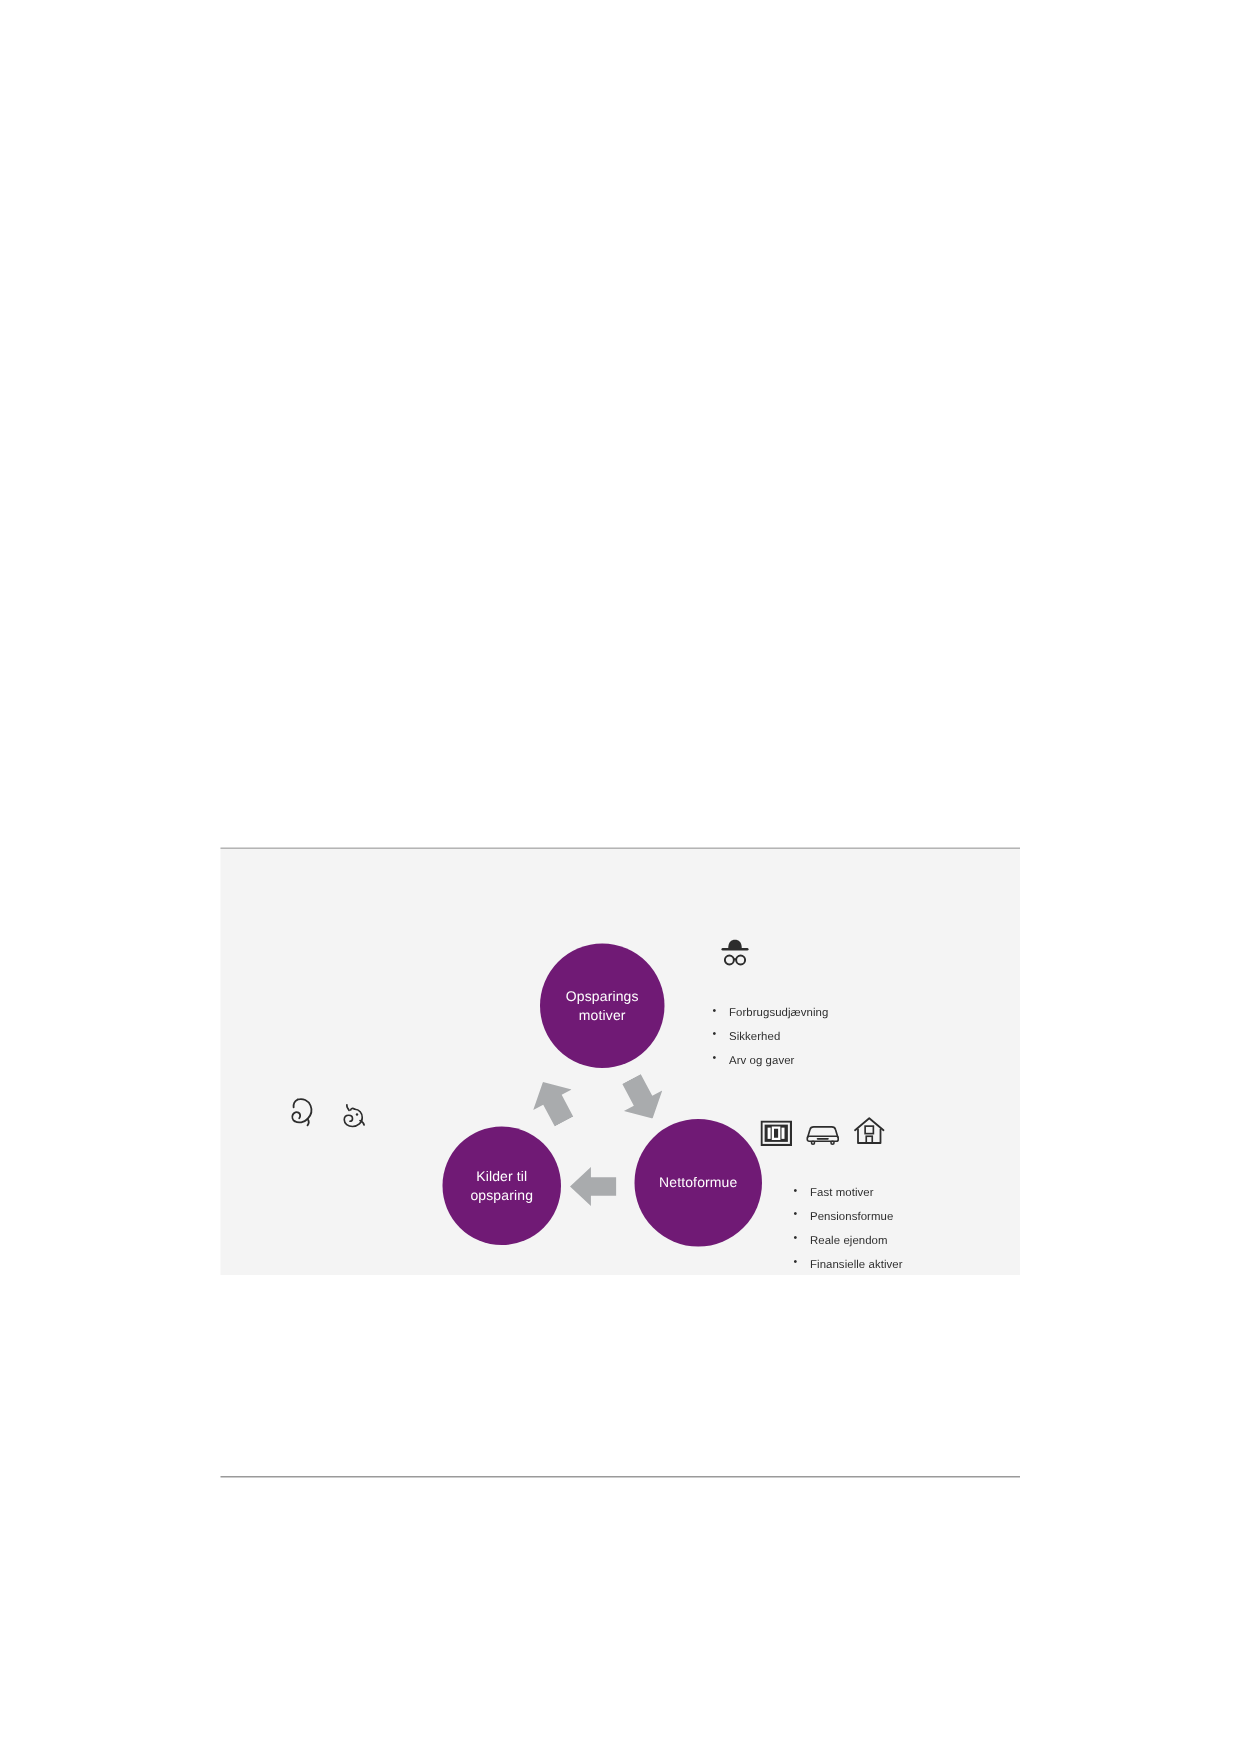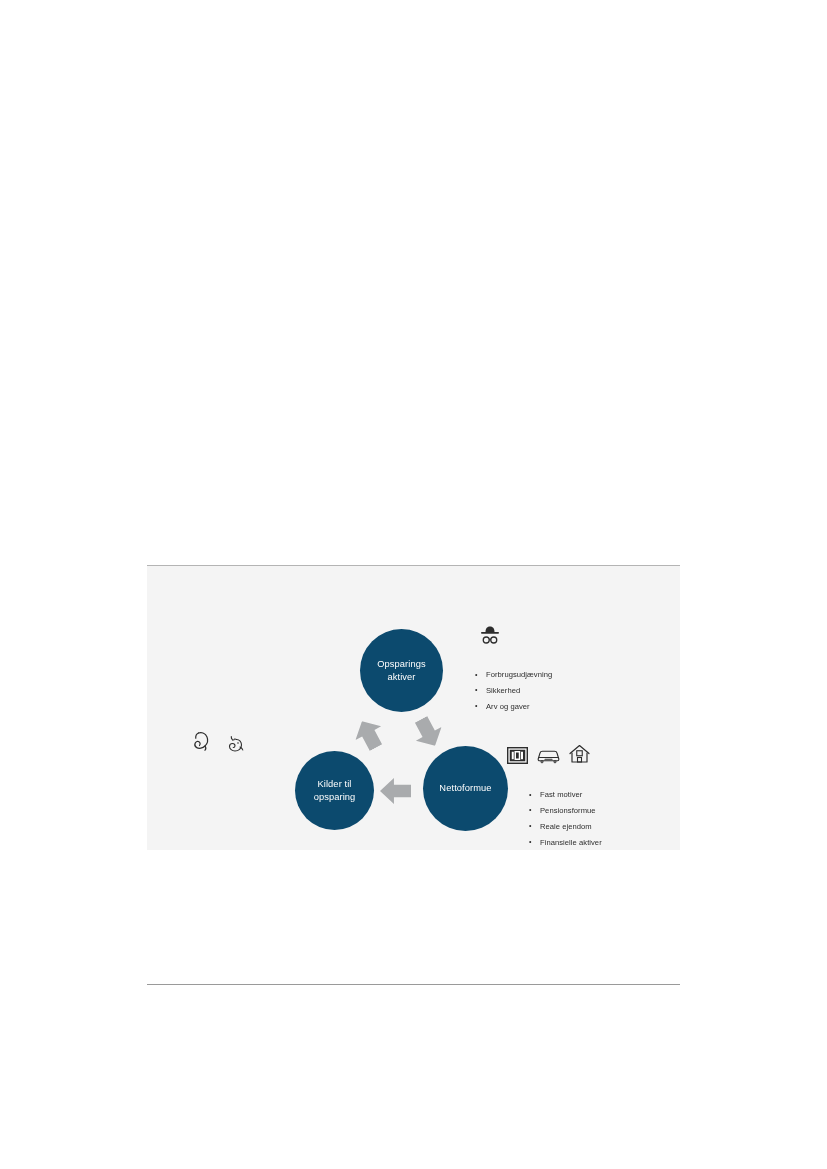--- a/index.html
+++ b/index.html
@@ -26,21 +26,21 @@
     height: 285px;
     background: #f4f4f4;
     border-top: 1px solid #b4b4b4;
     box-sizing: border-box;
   }
 
   
   .node-circle {
     position: absolute;
     border-radius: 50%;
-    background: #0c4a6e;
+    background: #701a75;
     color: #ffffff;
     display: flex;
     align-items: center;
     justify-content: center;
     text-align: center;
     font-size: 9.3px;
     line-height: 1.32;
     letter-spacing: 0.1px;
     z-index: 3;
   }
@@ -154,21 +154,21 @@
   <div class="arrow" id="arrow-right-down">
     <div class="arrow-shape"></div>
   </div>
   <div class="arrow" id="arrow-wealth-to-sources">
     <div class="arrow-shape"></div>
   </div>
 
   <div class="node-circle" id="circle-motives">
     <div>
       <span>Opsparings</span>
-      <span>aktiver</span>
+      <span>motiver</span>
     </div>
   </div>
 
   <div class="node-circle" id="circle-wealth">
     <div>
       <span>Nettoformue</span>
     </div>
   </div>
 
   <div class="node-circle" id="circle-sources">

